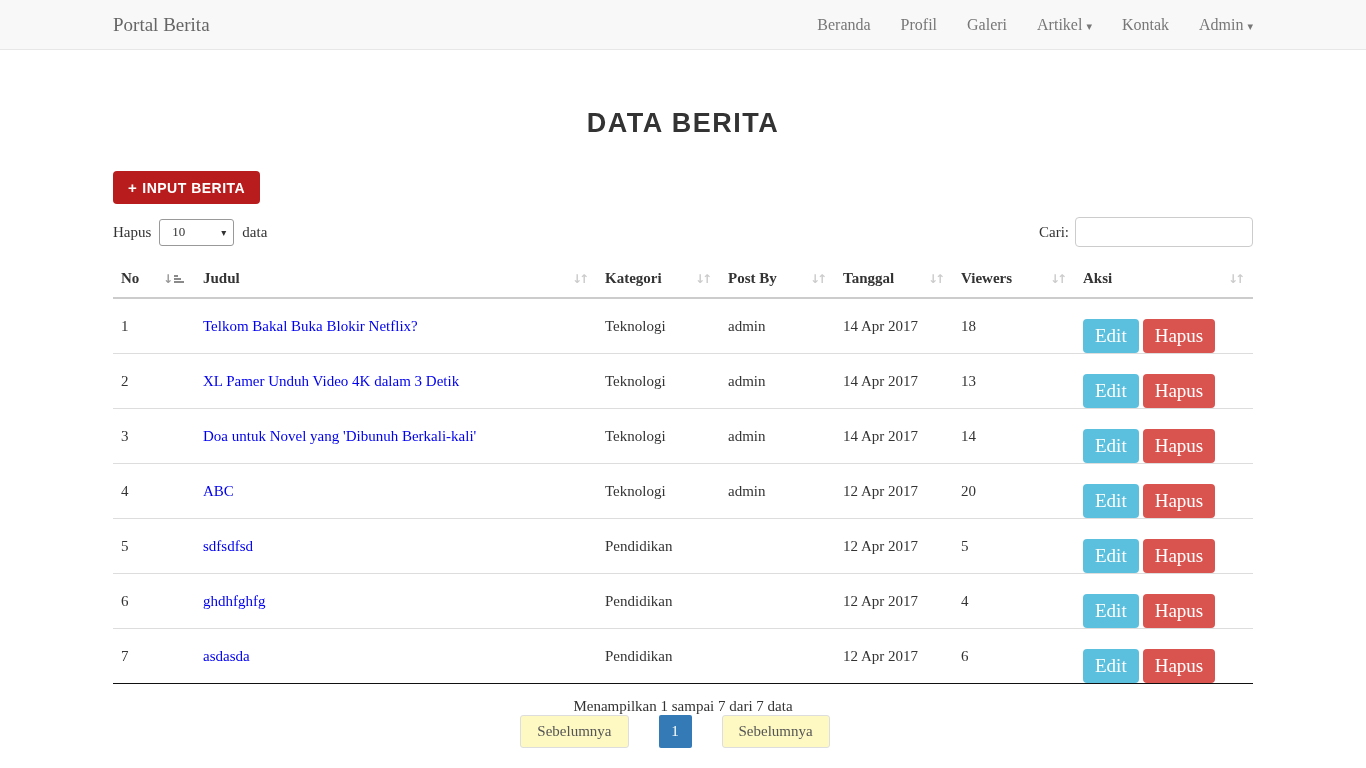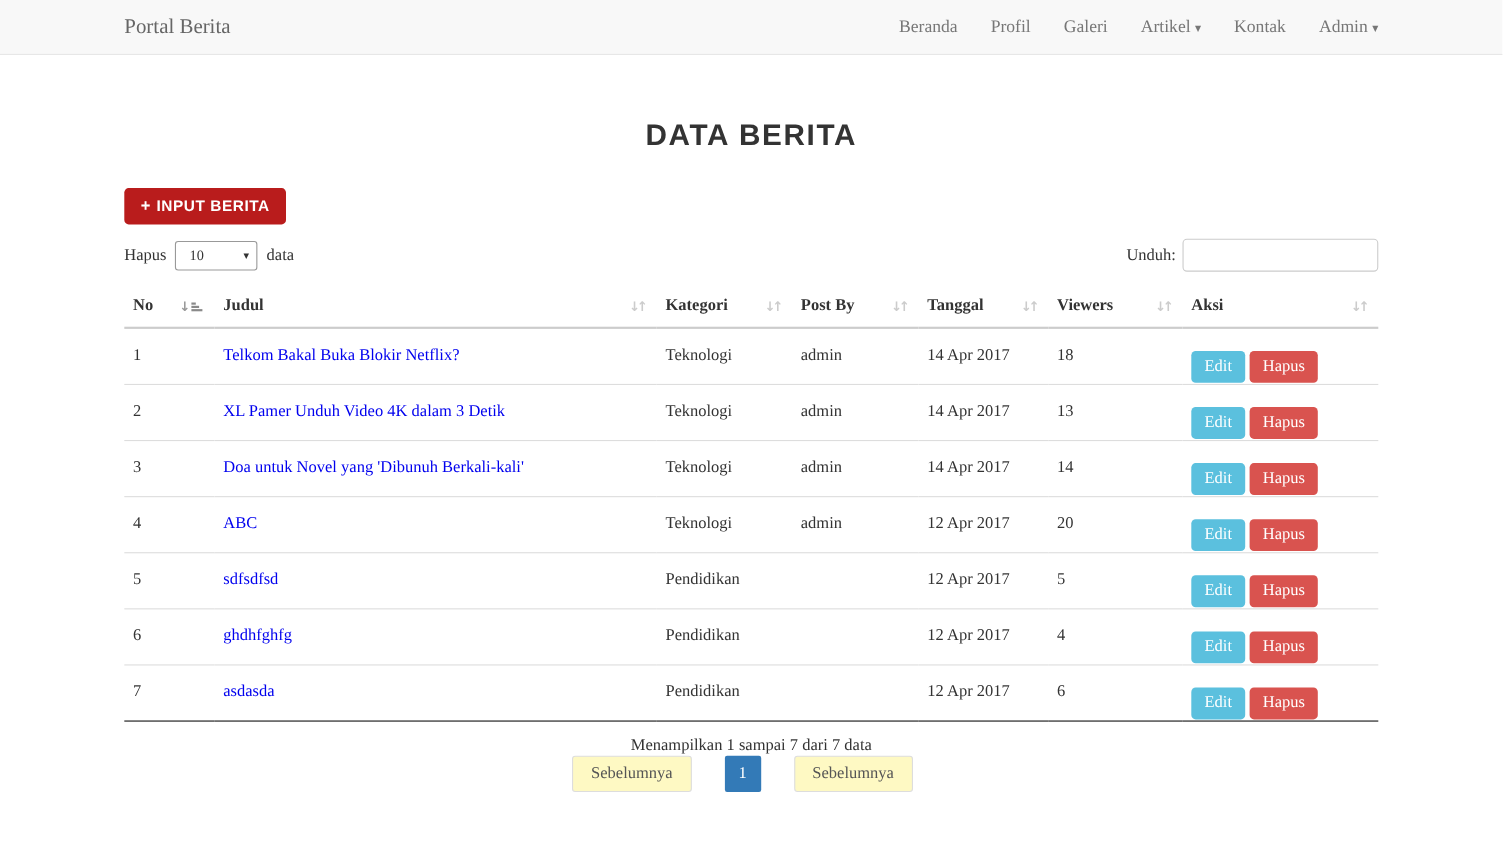--- a/index.html
+++ b/index.html
@@ -88,21 +88,21 @@
   .sort-amount .bars i:nth-child(1) { width: 4px; }
   .sort-amount .bars i:nth-child(2) { width: 7px; }
   .sort-amount .bars i:nth-child(3) { width: 10px; }
   table.data-table td {
     height: 51px; padding: 0 8px; vertical-align: middle; font-size: 15px;
   }
   table.data-table tbody tr:not(:last-child) td { border-bottom: 1px solid #ddd; }
   a.judul-link { color: #0000ee; text-decoration: none; cursor: pointer; }
   .btn-action {
     border: none; cursor: pointer; color: #fff; border-radius: 4px;
-    font-family: "Liberation Serif", serif; font-size: 15px;
+    font-family: "Liberation Serif", serif; font-size: 19px;
     padding: 6px 12px; margin-right: 4px; margin-top: 20px;
   }
   .btn-edit { background: #5bc0de; }
   .btn-hapus { background: #d9534f; }
   
   .table-footer {
     margin-top: 14px; display: flex; justify-content: space-between; align-items: center; flex-direction: column;
   }
   .table-info { font-size: 15px; color: #333; }
   .pagination { display: flex; align-items: center; padding-right: 16px; }
@@ -156,21 +156,21 @@
   <div class="controls">
     <div class="length-wrap">
       <span>Hapus</span>
       <div class="length-select">
         <span>10</span>
         <span class="select-caret">▾</span>
       </div>
       <span>data</span>
     </div>
     <div class="search-wrap">
-      <label>Unduh:</label>
+      <label>Cari:</label>
       <input class="search-input" type="text" value="" style="">
     </div>
   </div>
 
   <table class="data-table">
     <thead>
       <tr id="thead-row">
           <th>
             <div class="th-inner">
               <span>No</span>

